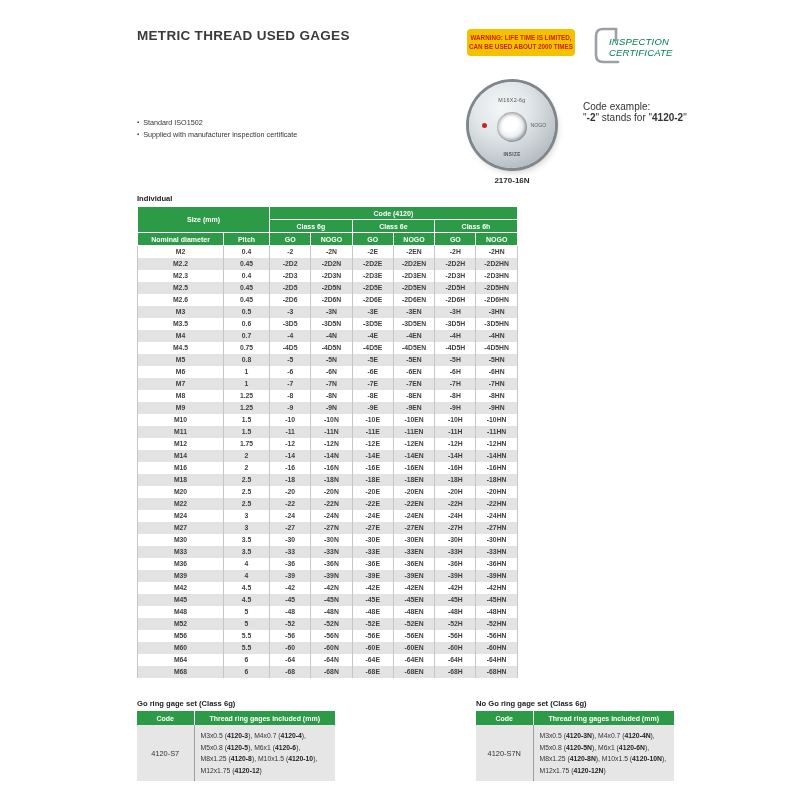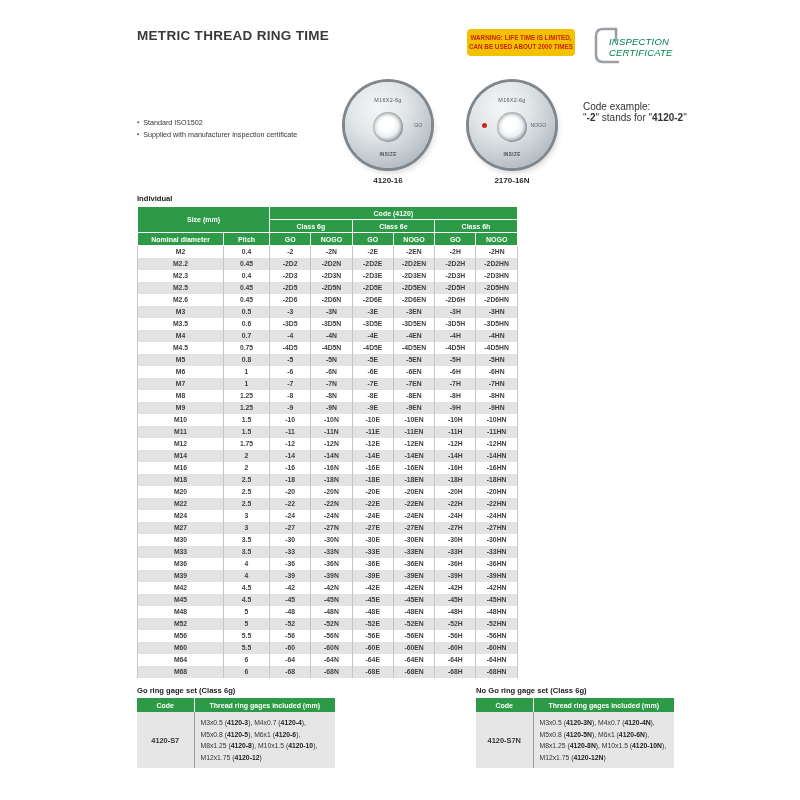--- a/index.html
+++ b/index.html
@@ -52,39 +52,39 @@
   .main-table-wrap{position:absolute;left:137px;top:206px;width:380px;}
   table{border-collapse:collapse;table-layout:fixed;width:100%;}
   .main th{background:var(--green);color:#fff;font-size:7px;font-weight:bold;
            border:1px solid #fff;height:13px;padding:0;}
   .main td{font-size:6.8px;font-weight:bold;color:var(--body-tx);text-align:center;
            height:12px;padding:0;border-left:1px solid #c6c6c6;border-right:1px solid #c6c6c6;}
   .main tbody tr:nth-child(even) td{background:var(--row-alt);}
   .main tbody tr:nth-child(odd) td{background:#fff;}
 
   
-  .set-block{position:absolute;width:158px;}
+  .set-block{position:absolute;width:158px;margin-top:13px;}
   .set-block .set-title{font-size:7.6px;font-weight:bold;color:#222;margin-bottom:3px;}
   .set th{background:var(--green);color:#fff;font-size:7px;font-weight:bold;height:14px;
           padding:0;border-right:1px solid #fff;}
   .set th:last-child{border-right:none;}
   .set td{background:#e6e6e6;vertical-align:middle;border-right:1px solid #9d9d9d;}
   .set td:last-child{border-right:none;}
-  .set .set-code{text-align:center;font-size:7.4px;font-weight:bold;color:#333;}
+  .set .set-code{text-align:center;font-size:7.4px;font-weight:normal;color:#333;}
   .set .set-lines{padding:5px 6px;font-size:6.8px;color:#333;line-height:11.5px;}
   .set .set-lines b{color:#222;}
   .set-left{left:137px;top:686px;}
   .set-right{left:440px;top:686px;padding-left:36px;}
 </style>
 </head>
 <body>
 
 <div class="page">
 
-  <div class="title">METRIC THREAD RING TIME</div>
+  <div class="title">METRIC THREAD USED GAGES</div>
 
   <div class="warn">
     <div>WARNING: LIFE TIME IS LIMITED,</div>
     <div>CAN BE USED ABOUT 2000 TIMES</div>
   </div>
 
   <div class="cert">
     <svg width="34" height="40" viewBox="0 0 34 40">
       <path d="M24 3 H11 Q4 3 4 10 V29 Q4 36 11 36 H26" fill="none" stroke="#9aa0a5" stroke-width="2.6" stroke-linecap="round"></path>
       <path d="M24 3 V14" fill="none" stroke="#9aa0a5" stroke-width="2.6" stroke-linecap="round"></path>
@@ -93,30 +93,20 @@
       <div>INSPECTION</div>
       <div>CERTIFICATE</div>
     </div>
   </div>
 
   <ul class="features">
     <li>Standard ISO1502</li>
     <li>Supplied with manufacturer inspection certificate</li>
   </ul>
 
-  <div class="ring-fig" style="left:338px;top:82px;">
-    <div class="ring">
-      <div class="knurl"></div>
-      <div class="marking">M16X2-6g</div>
-      <div class="side">GO</div>
-      <div class="hole"></div>
-      <div class="brand">INSIZE</div>
-    </div>
-    <div class="code">4120-16</div>
-  </div>
 
   <div class="ring-fig" style="left:462px;top:82px;">
     <div class="ring">
       <div class="knurl"></div>
       <div class="marking">M16X2-6g</div>
       <div class="dot"></div>
       <div class="side">NOGO</div>
       <div class="hole"></div>
       <div class="brand">INSIZE</div>
     </div>

